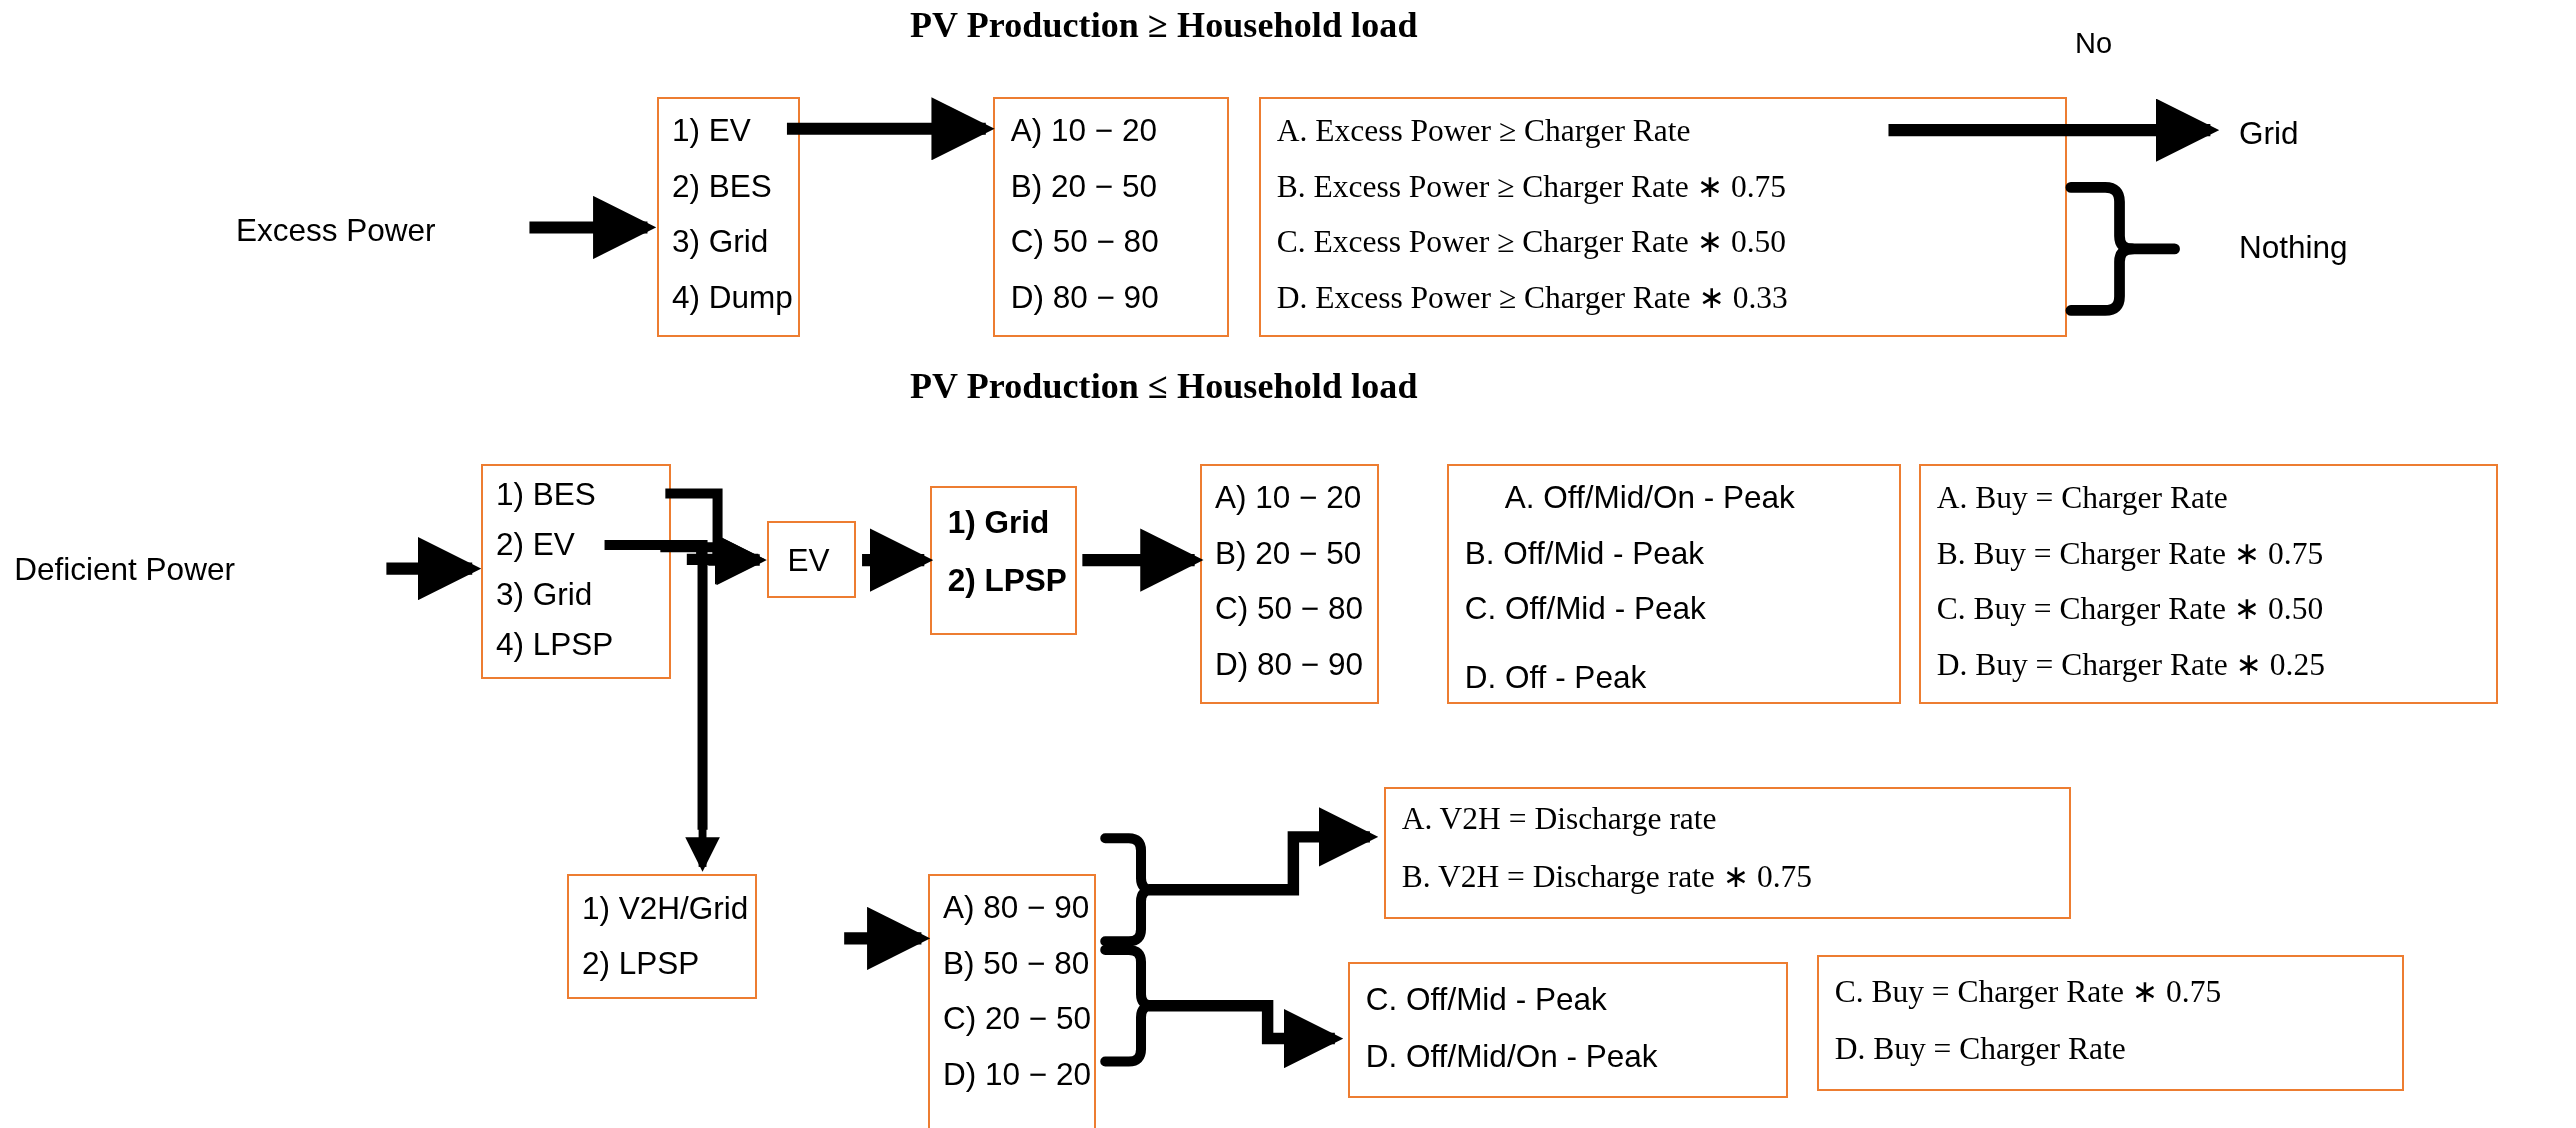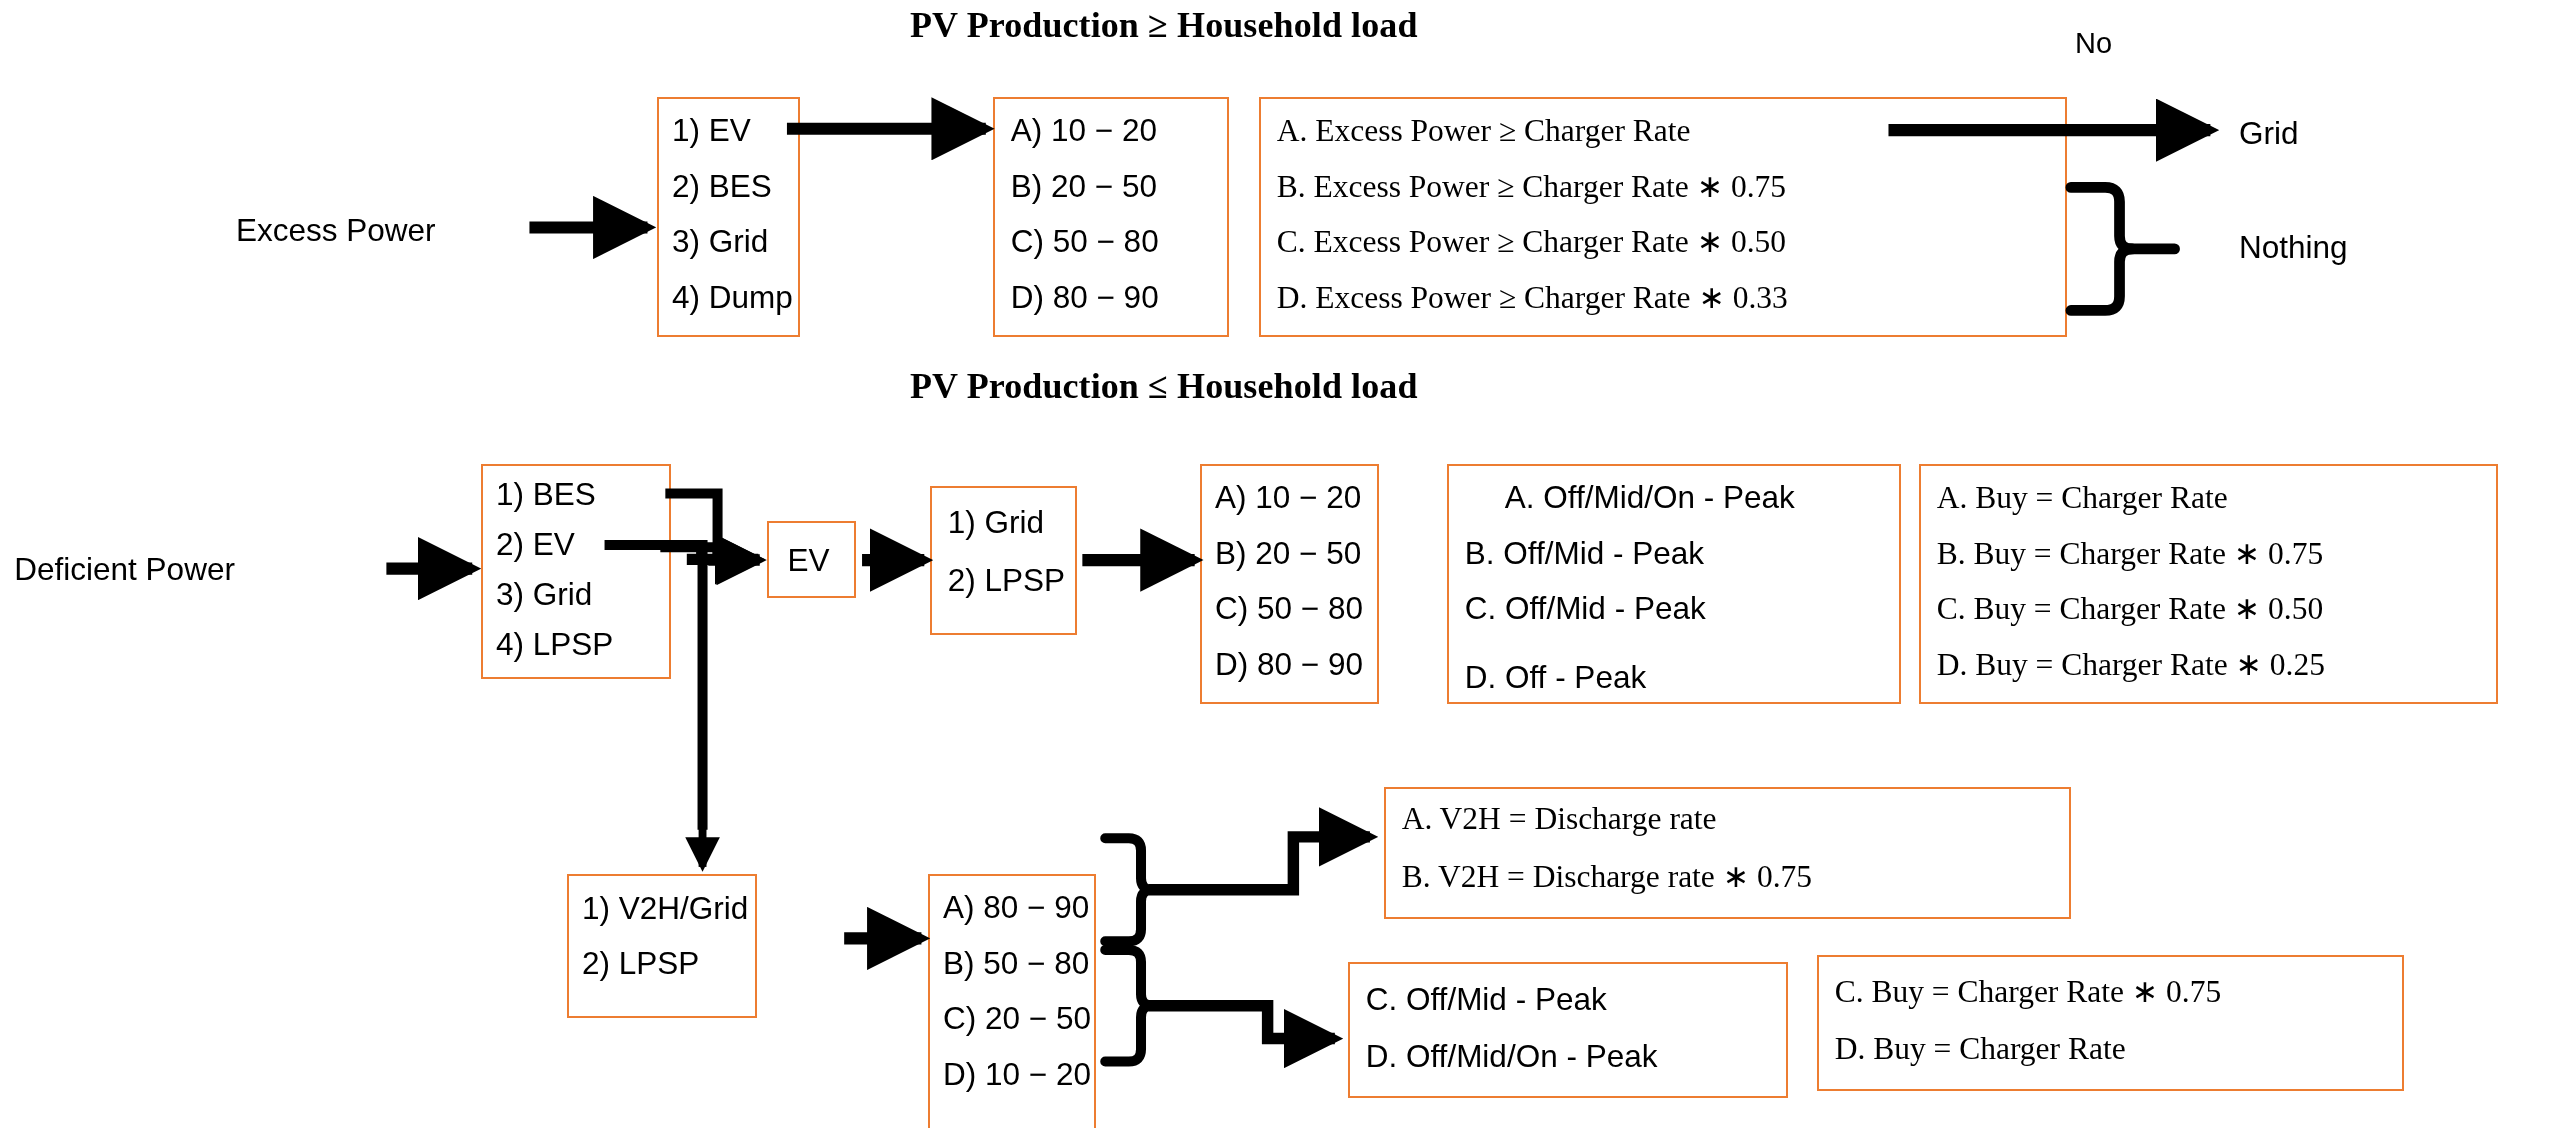--- a/index.html
+++ b/index.html
@@ -65,21 +65,21 @@
     <div class="row sans" style="left:13px;top:13px;">1) BES</div>
     <div class="row sans" style="left:13px;top:63px;">2) EV</div>
     <div class="row sans" style="left:13px;top:113px;">3) Grid</div>
     <div class="row sans" style="left:13px;top:163px;">4) LPSP</div>
   </div>
 
   <div class="box" style="left:767px;top:521px;width:89px;height:77px;">
     <div class="row sans" style="left:18.6px;top:21.5px;">EV</div>
   </div>
 
-  <div class="box" style="left:930px;top:486px;width:147px;height:149px;">
+  <div class="box" style="left:930px;top:486px;width:147px;height:149px;font-weight:bold;">
     <div class="row sans" style="left:15.7px;top:18.6px;">1) Grid</div>
     <div class="row sans" style="left:15.7px;top:77px;">2) LPSP</div>
   </div>
 
   <div class="box" style="left:1200px;top:464px;width:179px;height:240px;">
     <div class="row sans" style="left:13px;top:15.7px;">A) 10 − 20</div>
     <div class="row sans" style="left:13px;top:72px;">B) 20 − 50</div>
     <div class="row sans" style="left:13px;top:127px;">C) 50 − 80</div>
     <div class="row sans" style="left:13px;top:183px;">D) 80 − 90</div>
   </div>
@@ -91,21 +91,21 @@
     <div class="row sans" style="left:15.7px;top:183px;margin-top:13px;">D.   Off - Peak</div>
   </div>
 
   <div class="box" style="left:1919px;top:464px;width:579px;height:240px;">
     <div class="row serif" style="left:15.7px;top:15.7px;">A.   Buy = Charger Rate</div>
     <div class="row serif" style="left:15.7px;top:72px;">B.   Buy = Charger Rate ∗ 0.75</div>
     <div class="row serif" style="left:15.7px;top:127px;">C.   Buy = Charger Rate ∗ 0.50</div>
     <div class="row serif" style="left:15.7px;top:183px;">D.   Buy = Charger Rate ∗ 0.25</div>
   </div>
 
-  <div class="box" style="left:567px;top:874px;width:190px;height:144px;">
+  <div class="box" style="left:567px;top:874px;width:190px;height:125px;">
     <div class="row sans" style="left:13px;top:17px;">1) V2H/Grid</div>
     <div class="row sans" style="left:13px;top:72px;">2) LPSP</div>
   </div>
 
   <div class="box" style="left:928px;top:874px;width:168px;height:268px;">
     <div class="row sans" style="left:13px;top:15.7px;">A) 80 − 90</div>
     <div class="row sans" style="left:13px;top:72px;">B) 50 − 80</div>
     <div class="row sans" style="left:13px;top:127px;">C) 20 − 50</div>
     <div class="row sans" style="left:13px;top:183px;">D) 10 − 20</div>
   </div>

